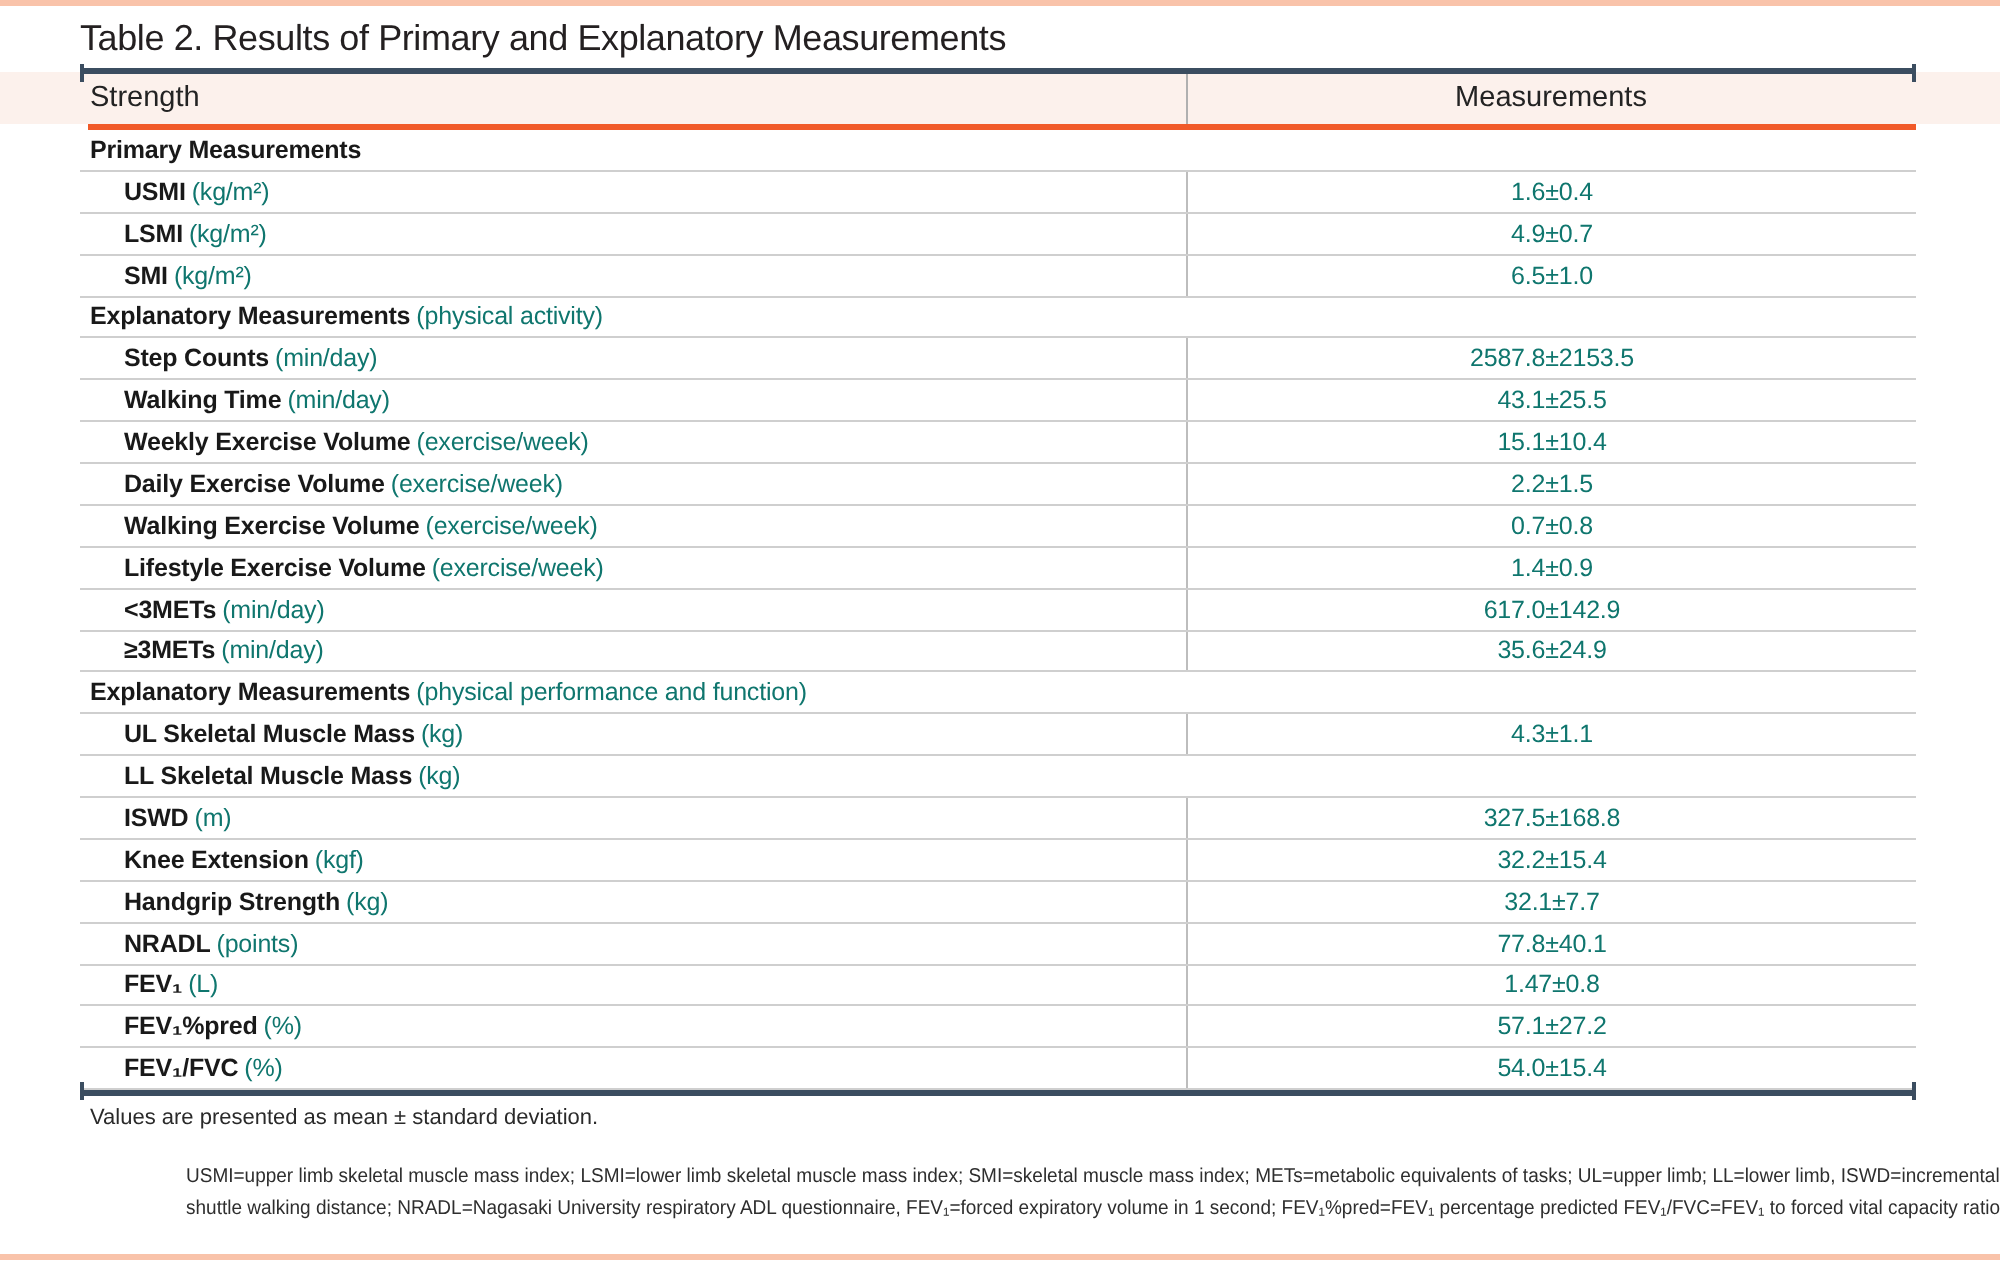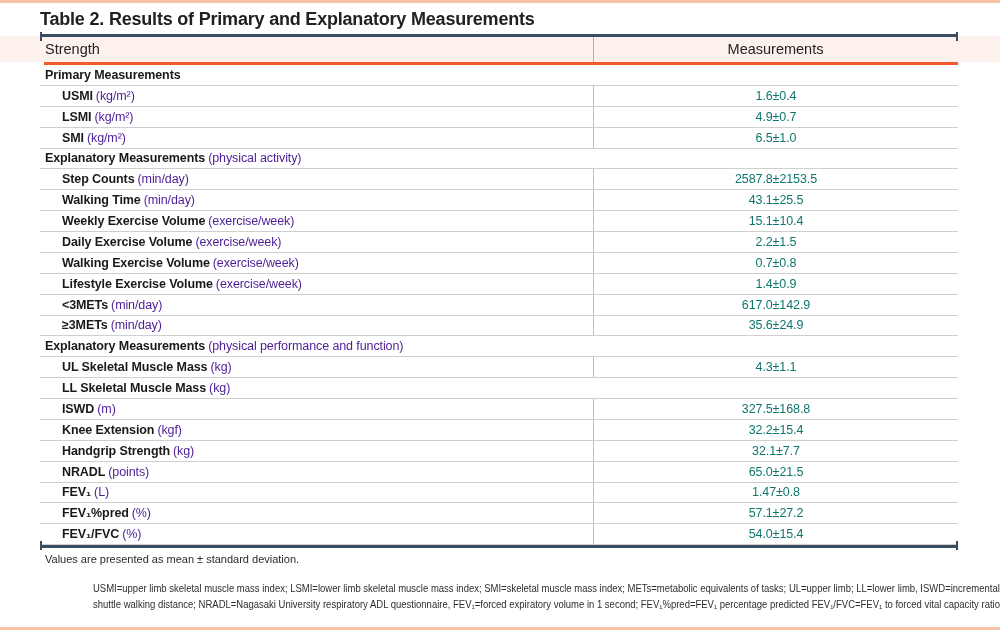--- a/index.html
+++ b/index.html
@@ -5,42 +5,42 @@
   html,body{margin:0;padding:0;background:#ffffff;}
   .page{
     position:relative;width:1000px;height:633px;background:#ffffff;overflow:hidden;
     font-family:"Liberation Sans","DejaVu Sans",sans-serif;color:#1e1e1e;
   }
   .rule-top,.rule-bottom{position:absolute;left:0;width:1000px;height:3px;background:#f9c3aa;}
   .rule-top{top:0;}
   .rule-bottom{top:627px;}
   .title{
     position:absolute;top:9px;left:40px;margin:0;
-    font-size:18px;font-weight:700;color:#242021;letter-spacing:-0.2px;white-space:nowrap;
+    font-size:18px;font-weight:400;color:#242021;letter-spacing:-0.2px;white-space:nowrap;
   }
   .header-band{position:absolute;top:36px;left:0;width:1000px;height:26px;background:#fcf1ec;}
   .col-var{position:absolute;left:45px;top:0;line-height:26px;font-size:14.5px;color:#232323;}
   .col-meas{position:absolute;left:593px;width:365px;top:0;line-height:26px;font-size:14.5px;text-align:center;color:#232323;}
   .band-divider{position:absolute;left:593px;top:1px;width:1px;height:25px;background:#b0b0b0;}
   .navy-line{position:absolute;left:40px;width:918px;height:3px;background:#3b4d60;}
   .navy-line.top{top:34px;}
   .navy-line.bottom{top:545px;}
   .navy-line::before{content:"";position:absolute;left:0;width:2px;height:9px;background:#3b4d60;}
   .navy-line::after{content:"";position:absolute;right:0;width:2px;height:9px;background:#3b4d60;}
   .navy-line.top::before,.navy-line.top::after{top:-2px;}
   .navy-line.bottom::before,.navy-line.bottom::after{bottom:-2px;}
   .orange-rule{position:absolute;top:62px;left:44px;width:914px;height:3px;background:#f15a29;}
   .tbody{position:absolute;top:65px;left:40px;width:918px;height:480px;display:flex;flex-direction:column;}
   .row{
     flex:1 1 auto;display:flex;align-items:stretch;
     border-bottom:1px solid #cfcfcf;box-sizing:border-box;
     font-size:12.5px;letter-spacing:-0.1px;
   }
   .row .lbl{font-weight:700;color:#191919;}
-  .row .unit{margin-left:3px;font-weight:400;color:#4c1d95;}
+  .row .unit{margin-left:3px;font-weight:400;color:#0f766e;}
   .cell{display:flex;align-items:center;box-sizing:border-box;min-width:0;}
   .cell.var{flex:0 0 553px;padding-left:22px;}
   .cell.val{flex:1 1 auto;justify-content:center;border-left:1px solid #bdbdbd;color:#0f766e;}
   .row.section .cell.full{flex:1 1 auto;padding-left:5px;}
   .values-note{position:absolute;left:45px;top:553px;font-size:11px;color:#2a2a2a;}
   .abbr{position:absolute;left:45px;top:581px;font-size:10px;line-height:15.5px;color:#2e2e2e;margin-left:48px;}
   .abbr .line{white-space:nowrap;transform:scaleX(0.95);transform-origin:0 50%;}
 </style>
 </head>
 <body>
@@ -214,21 +214,21 @@
         <div class="cell val">
           <span>32.1±7.7</span>
         </div>
       </div>
       <div class="row data">
         <div class="cell var">
           <span class="lbl">NRADL</span>
           <span class="unit">(points)</span>
         </div>
         <div class="cell val">
-          <span>65.0±21.5</span>
+          <span>77.8±40.1</span>
         </div>
       </div>
       <div class="row data">
         <div class="cell var">
           <span class="lbl">FEV₁</span>
           <span class="unit">(L)</span>
         </div>
         <div class="cell val">
           <span>1.47±0.8</span>
         </div>

